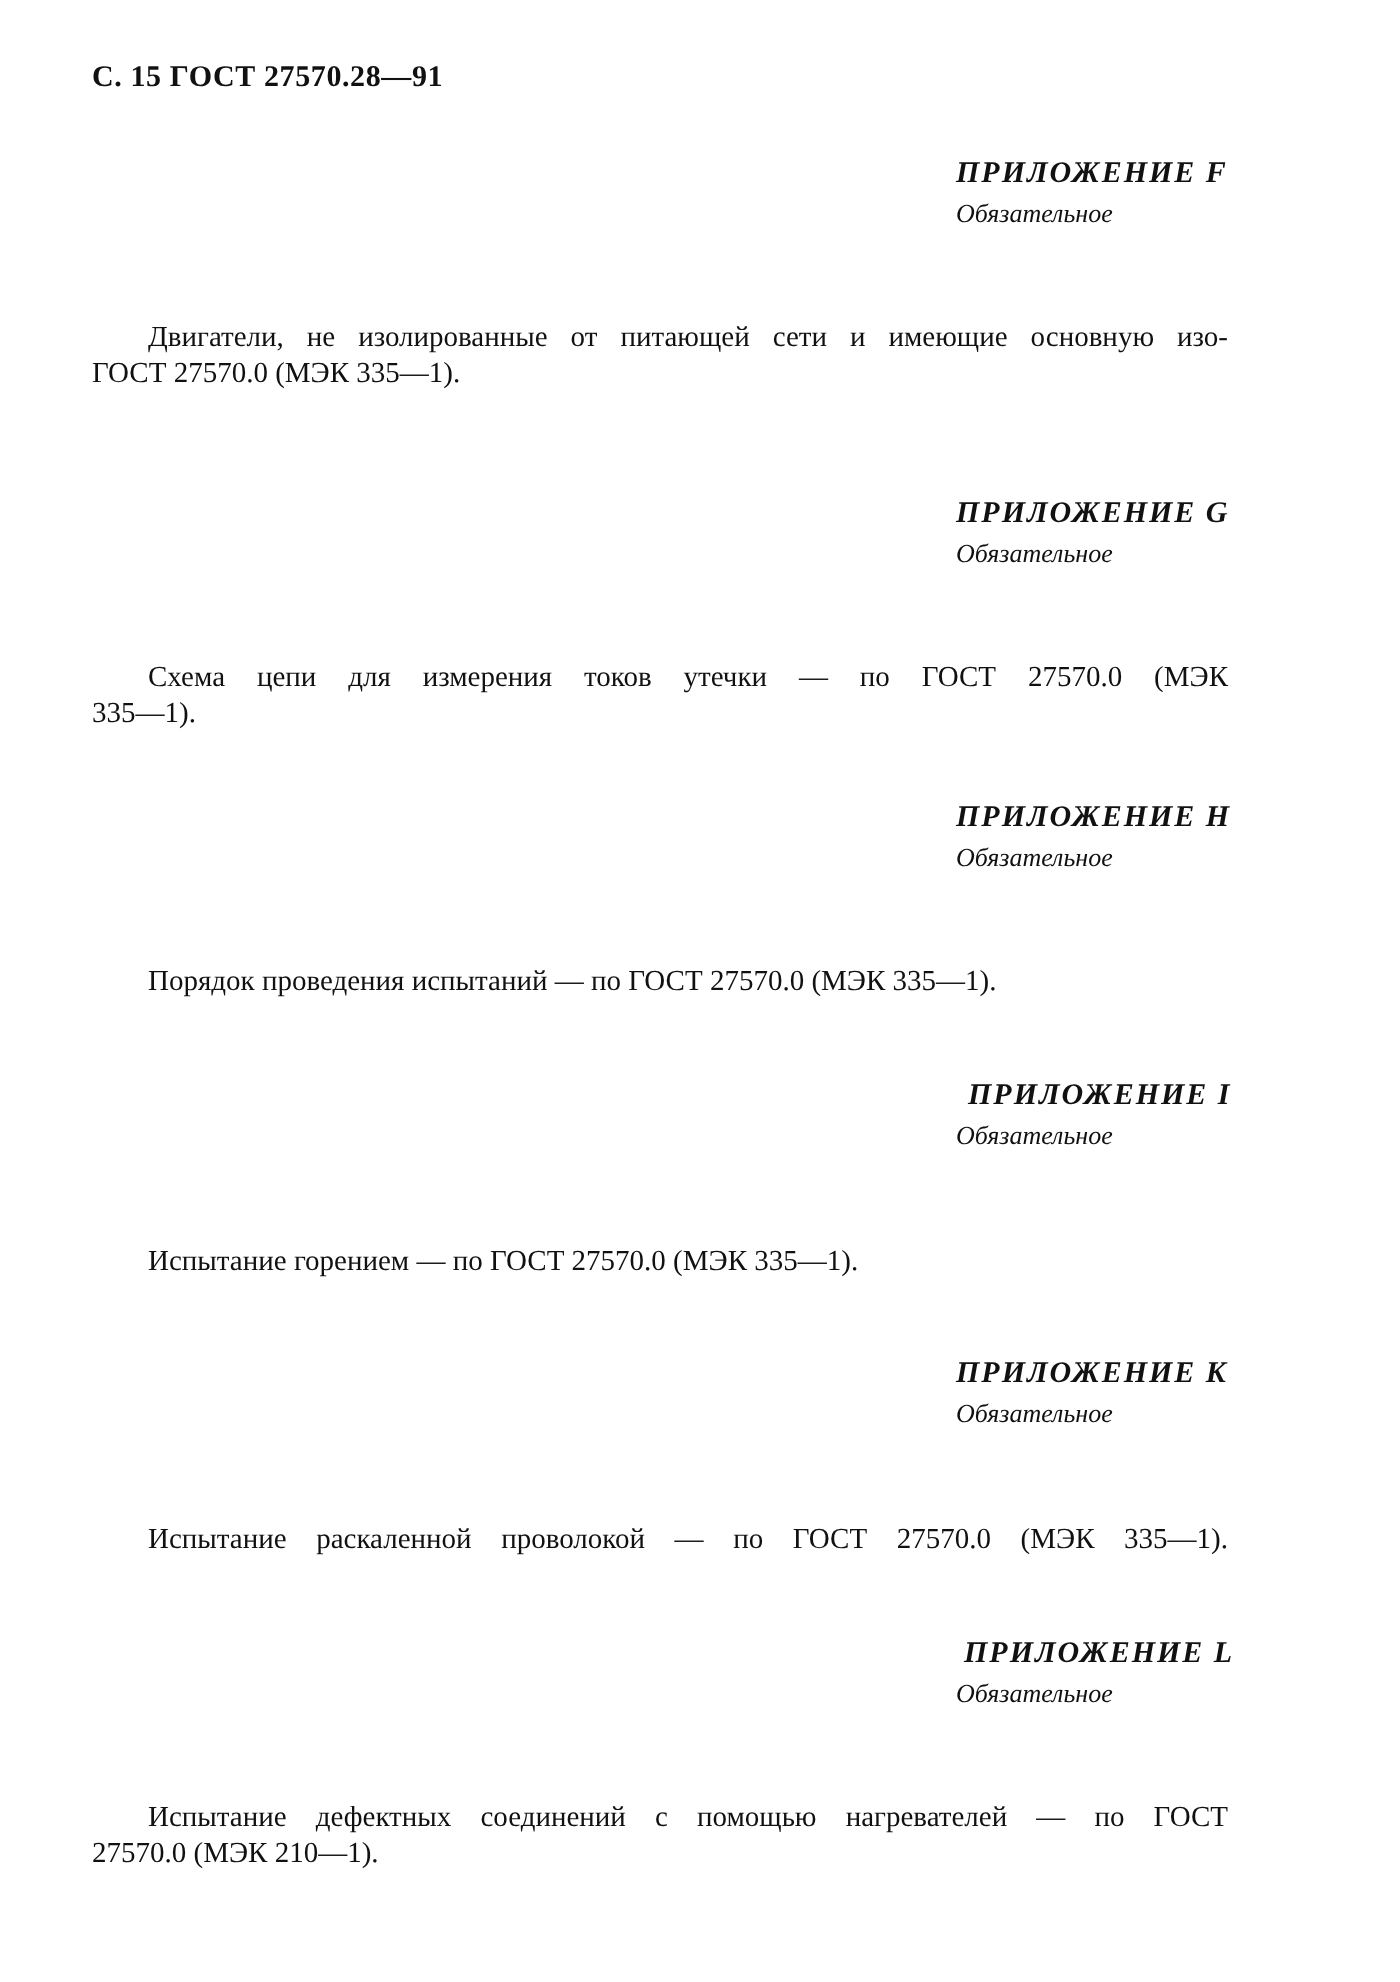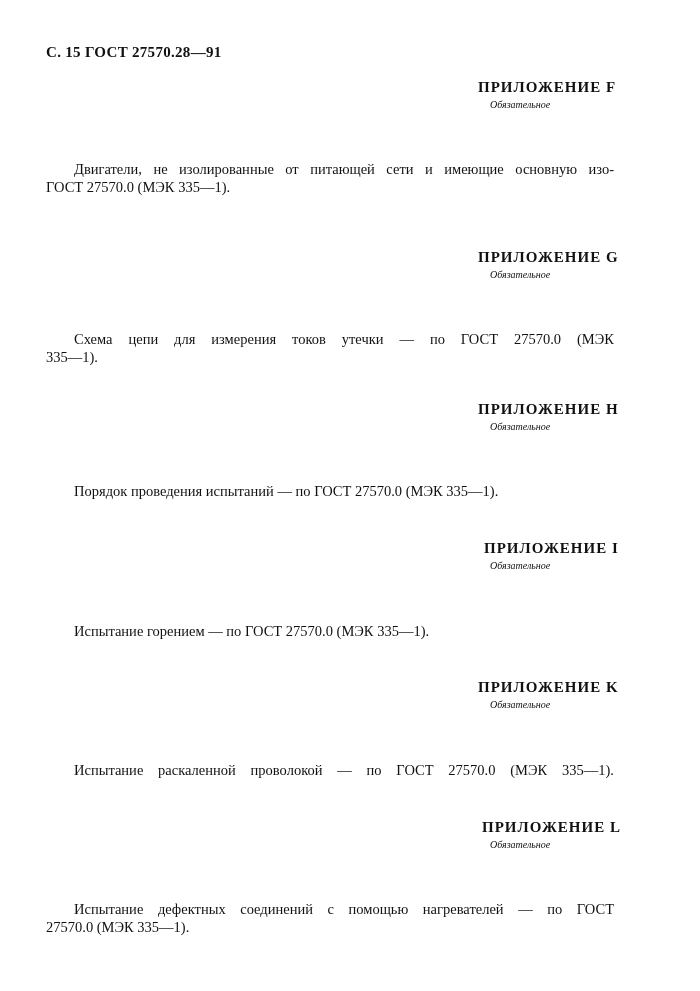--- a/index.html
+++ b/index.html
@@ -2,31 +2,31 @@
 <html><head>
   <meta charset="utf-8">
   <style>
     html, body { margin: 0; padding: 0; background: #ffffff; }
     body {
       width: 700px; height: 991px; position: relative; overflow: hidden;
       color: #111111;
       font-family: "Liberation Serif", "DejaVu Serif", serif;
     }
     .header {
-      position: absolute; left: 46px; top: 44px;
+      position: absolute; left: 46px; top: 31px;
       font-size: 15px; font-weight: bold; letter-spacing: 0.3px;
     }
     .appendix-title {
       position: absolute; left: 478px;
-      font-size: 15px; font-weight: bold; letter-spacing: 1px;
+      font-size: 15px; font-style: italic; font-weight: bold; letter-spacing: 1px;
       white-space: nowrap;
     }
     .appendix-sub {
-      position: absolute; left: 490px;
-      font-size: 10px; font-style: italic;
+      position: absolute; left: 478px;
+      font-size: 13px; font-style: italic;
       white-space: nowrap;
     }
     .para {
       position: absolute; left: 46px; width: 568px;
       font-size: 14.5px; line-height: 18px;
       text-align: justify; text-align-last: left;
     }
     .para .line { display: block; white-space: nowrap; }
     .para .line.j { text-align: justify; text-align-last: justify; white-space: normal; }
     .indent { padding-left: 28px; }
@@ -67,16 +67,16 @@
   <div class="appendix-title" style="top:679px;text-align:right;">ПРИЛОЖЕНИЕ K</div>
   <div class="appendix-sub" style="top:699px;">Обязательное</div>
   <div class="para" style="top:761px;">
     <span class="line j indent">Испытание раскаленной проволокой — по ГОСТ 27570.0 (МЭК 335—1).</span>
   </div>
 
   <div class="appendix-title" style="top:819px; left:482px;">ПРИЛОЖЕНИЕ L</div>
   <div class="appendix-sub" style="top:839px;">Обязательное</div>
   <div class="para" style="top:900px;">
     <span class="line j indent">Испытание дефектных соединений с помощью нагревателей — по ГОСТ</span>
-    <span class="line">27570.0 (МЭК 335—1).</span>
+    <span class="line">27570.0 (МЭК 210—1).</span>
   </div>
 
 </div>
 
 </body></html>

